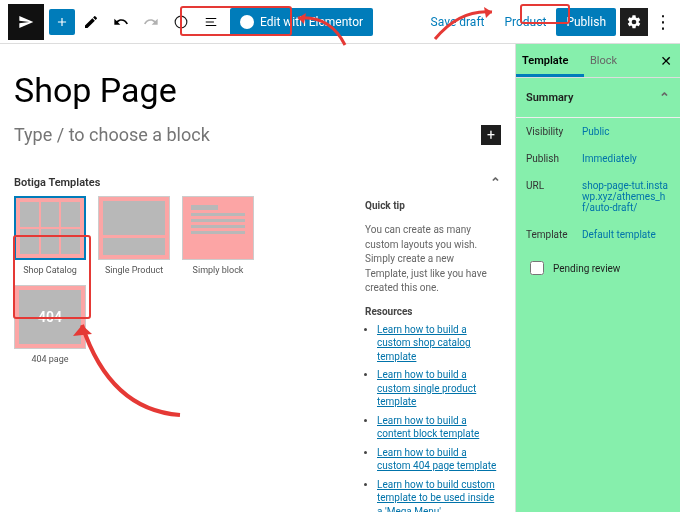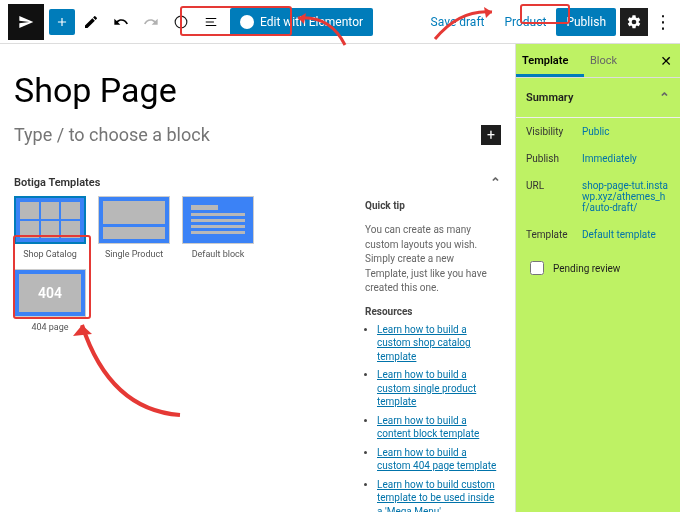--- a/index.html
+++ b/index.html
@@ -31,33 +31,33 @@
   .gear{width:28px;height:28px;background:#1e1e1e;display:flex;align-items:center;justify-content:center;margin-left:4px;border:none}
   .more{width:24px;height:28px;font-size:18px;line-height:1;border:none;background:transparent;cursor:pointer}
 
   
   .ann-box{position:absolute;border:2px solid #e53935;border-radius:3px;pointer-events:none;z-index:50}
   .arrow{position:absolute;pointer-events:none;z-index:49}
 
   
   .main{flex:1;display:flex;overflow:hidden}
   .editor{flex:1;overflow:auto;padding:18px 14px}
-  .sidebar{width:165px;border-left:1px solid var(--border);display:flex;flex-direction:column;background:#bef264}
+  .sidebar{width:165px;border-left:1px solid var(--border);display:flex;flex-direction:column;background:#86efac}
 
   .title-input{font-size:34px;font-weight:400;border:none;outline:none;width:100%;padding:8px 0}
   .block-prompt{display:flex;align-items:center;justify-content:space-between;margin-top:6px}
   .block-prompt span{color:var(--muted);font-size:18px}
   .add-block{width:20px;height:20px;background:#1e1e1e;color:#fff;display:flex;align-items:center;justify-content:center;border:none;font-size:14px}
 
   .section-head{font-size:11px;font-weight:600;color:#333;margin-top:24px;padding:6px 0;border-top:0;display:flex;justify-content:space-between;align-items:center}
   .question{font-size:11px;font-weight:600;margin:10px 0 8px}
 
   .builder-row{display:flex;gap:12px;flex-wrap:wrap}
   .tmpl-card{width:72px;display:flex;flex-direction:column;align-items:center;cursor:pointer}
-  .tmpl-thumb{width:72px;height:48px;border:1px solid #ccc;background:#3b82f6;display:flex;align-items:center;justify-content:center;padding:4px}
+  .tmpl-thumb{width:72px;height:64px;border:1px solid #ccc;background:#fca5a5;display:flex;align-items:center;justify-content:center;padding:4px}
   .tmpl-card.selected .tmpl-thumb{border:2px solid var(--blue)}
   .tmpl-label{font-size:9px;color:#555;margin-top:5px;text-align:center}
   .thumb-catalog{display:grid;grid-template-columns:repeat(3,1fr);grid-template-rows:repeat(2,1fr);gap:2px;width:100%;height:100%}
   .thumb-catalog div{background:#b8b8b8}
   .thumb-single{display:flex;flex-direction:column;gap:3px;width:100%;height:100%}
   .thumb-single .big{flex:2;background:#b8b8b8}
   .thumb-single .sm{flex:1;background:#b8b8b8}
   .thumb-content{display:flex;flex-direction:column;gap:3px;width:100%;height:100%;padding:4px}
   .thumb-content div{height:3px;background:#b8b8b8}
   .thumb-content div:first-child{height:5px;width:50%}
@@ -203,21 +203,21 @@
             <div class="tmpl-card">
               <div class="tmpl-thumb">
                   <div class="thumb-content">
                     <div></div>
                     <div></div>
                     <div></div>
                     <div></div>
                     <div></div>
                   </div>
                 </div>
-              <div class="tmpl-label">Default block</div>
+              <div class="tmpl-label">Simply block</div>
             </div>
           </div>
 
           <div class="builder-row" style="margin-top:10px">
             <div class="tmpl-card">
               <div class="tmpl-thumb">
                   <div class="thumb-404">404</div>
                 </div>
               <div class="tmpl-label">404 page</div>
             </div>

